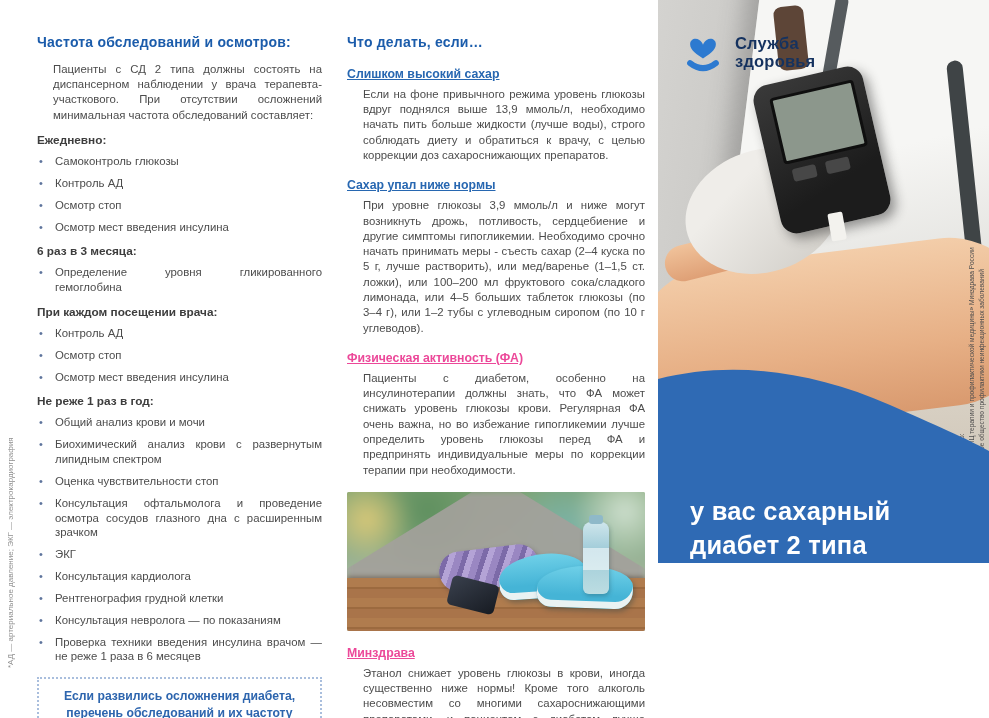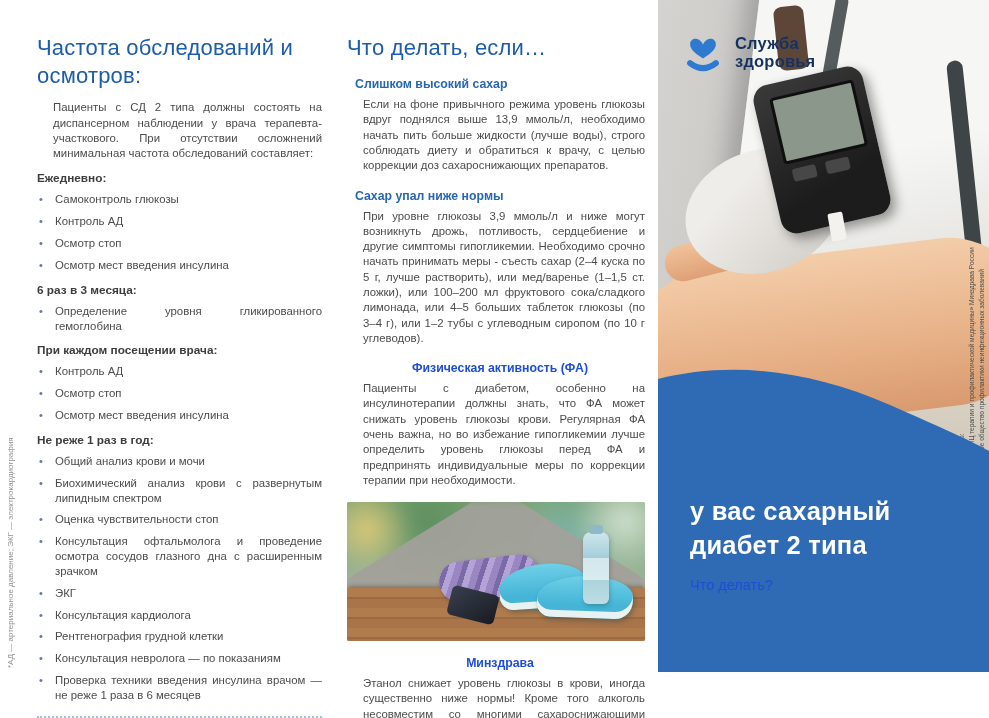--- a/index.html
+++ b/index.html
@@ -2,35 +2,35 @@
 <html><head>
 <meta charset="utf-8">
 <style>
   html,body{margin:0;padding:0;background:#e8e8e8;}
   .page{position:relative;width:989px;height:718px;background:#ffffff;overflow:hidden;
         font-family:"Liberation Sans","DejaVu Sans",sans-serif;}
 
   
   .col1{position:absolute;left:37px;top:34px;width:285px;}
   .col2{position:absolute;left:347px;top:34px;width:298px;}
-  .col3{position:absolute;left:658px;top:0;width:331px;height:672px;overflow:hidden;}
-
-  h1.blue{font-size:22px;font-weight:normal;color:#1b5cab;line-height:1.28;margin:0 0 10px 0;letter-spacing:.2px;}
+  .col3{position:absolute;left:658px;top:0;width:331px;height:563px;overflow:hidden;}
+
+  h1.blue{font-size:14px;font-weight:bold;color:#1b5cab;line-height:1.28;margin:0 0 10px 0;letter-spacing:.2px;}
   .body-text{font-size:11.4px;line-height:1.34;color:#4c4c4c;text-align:justify;margin:0 0 9px 16px;}
   .slabel{font-size:11.8px;font-weight:bold;color:#3d3d3d;margin:10px 0 3px 0;}
   .li{display:flex;margin:7px 0;font-size:11.4px;line-height:1.3;color:#4c4c4c;}
   .li .dot{width:16px;flex:0 0 16px;color:#5e749c;font-size:11px;padding-left:2px;}
   .li .li-text{flex:1;text-align:justify;}
 
   .callout{margin-top:13px;border:2px dotted #a9bedd;padding:9px 12px;text-align:center;
            color:#2d65ae;font-weight:bold;font-size:12.2px;line-height:1.38;}
 
-  .sub{font-size:12.3px;font-weight:bold;margin:15px 0 6px 8px;}
+  .sub{font-size:12.3px;font-weight:bold;margin:15px 0 6px 0;text-decoration:underline;}
   .sub.blue{color:#2767b1;}
-  .sub.pink{color:#1d4ed8;text-align:center;}
+  .sub.pink{color:#ec4899;}
   .col2 h1.blue{margin-bottom:4px;}
 
   
   .footnote{position:absolute;left:6px;top:668px;width:300px;transform-origin:0 0;
             transform:rotate(-90deg);font-size:8px;color:#8f8f8f;white-space:nowrap;}
   .credit{position:absolute;left:299px;top:478px;width:398px;transform-origin:0 0;
           transform:rotate(-90deg);font-size:6.6px;line-height:1.5;color:#4e4e4e;z-index:6;}
 
   
   .photo{position:relative;width:298px;height:139px;margin:14px 0 6px 0;overflow:hidden;border-radius:2px;background:#9fb98f;}

